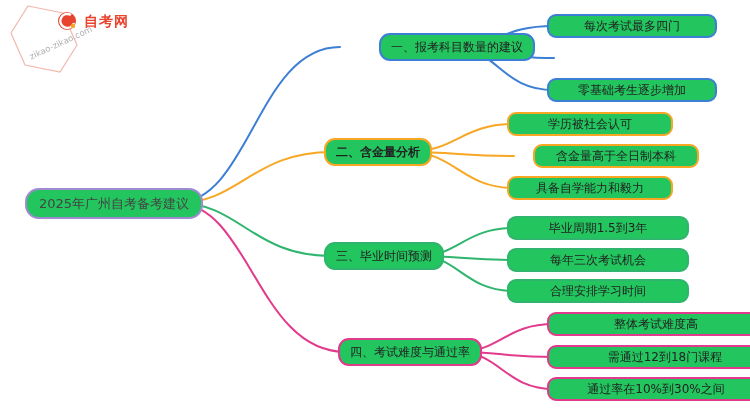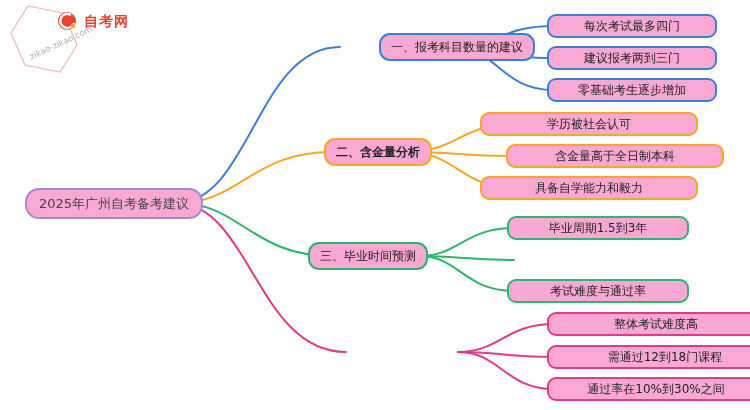--- a/index.html
+++ b/index.html
@@ -5,29 +5,29 @@
   * { box-sizing: border-box; }
   body { margin:0; background:#fff; }
   .canvas {
     position:relative; width:750px; height:410px; background:#ffffff;
     overflow:hidden; font-family:"DejaVu Sans","Liberation Sans",sans-serif;
   }
   svg.links { position:absolute; left:0; top:0; z-index:1; }
   .links path { fill:none; stroke-width:2; stroke-linecap:round; }
 
   .node {
-    position:absolute; z-index:2; background:#f9a8d4;
+    position:absolute; z-index:2; background:#22c55e;
     border:2px solid #999; border-radius:11px;
     font-size:12px; color:#222; line-height:16px;
     padding:4px 10px; white-space:nowrap;
   }
   .root { font-size:13px; line-height:17px; padding:5px 12px; border-radius:14px; color:#444; }
   .child { padding:2px 8px; text-align:center; border-radius:9px; }
   .g1 { left:547px; width:170px; }
-  .g2 { left:480px; width:218px; }
+  .g2 { left:507px; width:166px; }
   .g3 { left:507px; width:182px; }
   .g4 { left:547px; width:218px; }
 
   .logo { position:absolute; left:0; top:0; width:150px; height:85px; z-index:3; }
   .logo-art { position:absolute; left:0; top:0; }
   .logo-title {
     position:absolute; left:84px; top:13px;
     color:#e8432e; font-weight:bold; font-size:14px; letter-spacing:1px;
   }
   .logo-domain {
@@ -73,30 +73,31 @@
       <circle cx="73" cy="26" r="2.2" fill="#f7a724"></circle>
     </svg>
     <div class="logo-title">自考网</div>
     <div class="logo-domain">zikao-zikao.com</div>
   </div>
 
   <div class="node root" style="left: 25px; top: 188px; border-color: rgb(160, 138, 210);">2025年广州自考备考建议</div>
 
   <div class="node branch" style="left: 332px; top: 33px; border-color: rgb(61, 127, 212); margin-left: 47px;">一、报考科目数量的建议</div>
   <div class="node branch" style="left: 324px; top: 138px; border-color: rgb(247, 167, 36); font-weight: bold;">二、含金量分析</div>
-  <div class="node branch" style="left: 308px; top: 242px; border-color: rgb(47, 181, 109);">三、毕业时间预测</div>
+  <div class="node branch" style="left: 324px; top: 242px; border-color: rgb(47, 181, 109);">三、毕业时间预测</div>
+  <div class="node branch" style="left: 338px; top: 338px; border-color: rgb(226, 58, 140);">四、考试难度与通过率</div>
 
   <div class="node child g1" style="top: 14px; border-color: rgb(61, 127, 212);">每次考试最多四门</div>
-  <div class="node child g1" style="top: 46px; border-color: rgb(61, 127, 212);">建议报考两到三门</div>
   <div class="node child g1" style="top: 78px; border-color: rgb(61, 127, 212);">零基础考生逐步增加</div>
 
   <div class="node child g2" style="top: 112px; border-color: rgb(247, 167, 36);">学历被社会认可</div>
   <div class="node child g2" style="top: 144px; border-color: rgb(247, 167, 36); margin-left: 26px;">含金量高于全日制本科</div>
   <div class="node child g2" style="top: 176px; border-color: rgb(247, 167, 36);">具备自学能力和毅力</div>
 
   <div class="node child g3" style="top: 216px; border-color: rgb(47, 181, 109);">毕业周期1.5到3年</div>
-  <div class="node child g3" style="top: 279px; border-color: rgb(47, 181, 109);">考试难度与通过率</div>
+  <div class="node child g3" style="top: 248px; border-color: rgb(47, 181, 109);">每年三次考试机会</div>
+  <div class="node child g3" style="top: 279px; border-color: rgb(47, 181, 109);">合理安排学习时间</div>
 
   <div class="node child g4" style="top: 312px; border-color: rgb(226, 58, 140);">整体考试难度高</div>
   <div class="node child g4" style="top: 345px; border-color: rgb(226, 58, 140); padding-left: 26px;">需通过12到18门课程</div>
   <div class="node child g4" style="top: 377px; border-color: rgb(226, 58, 140);">通过率在10%到30%之间</div>
 
 </div>
 
 </body></html>

